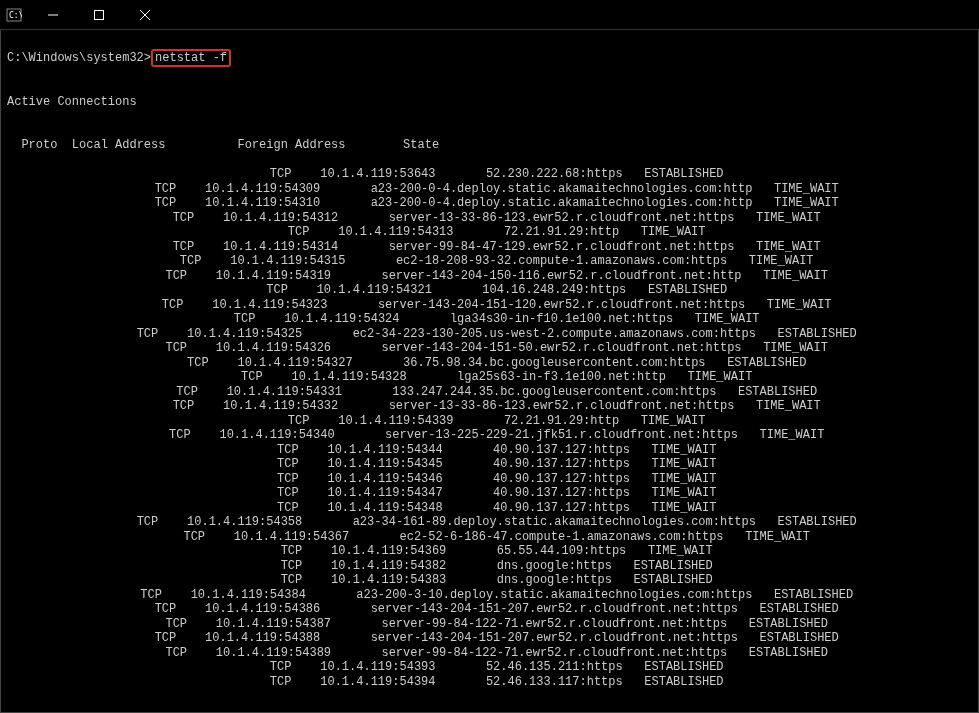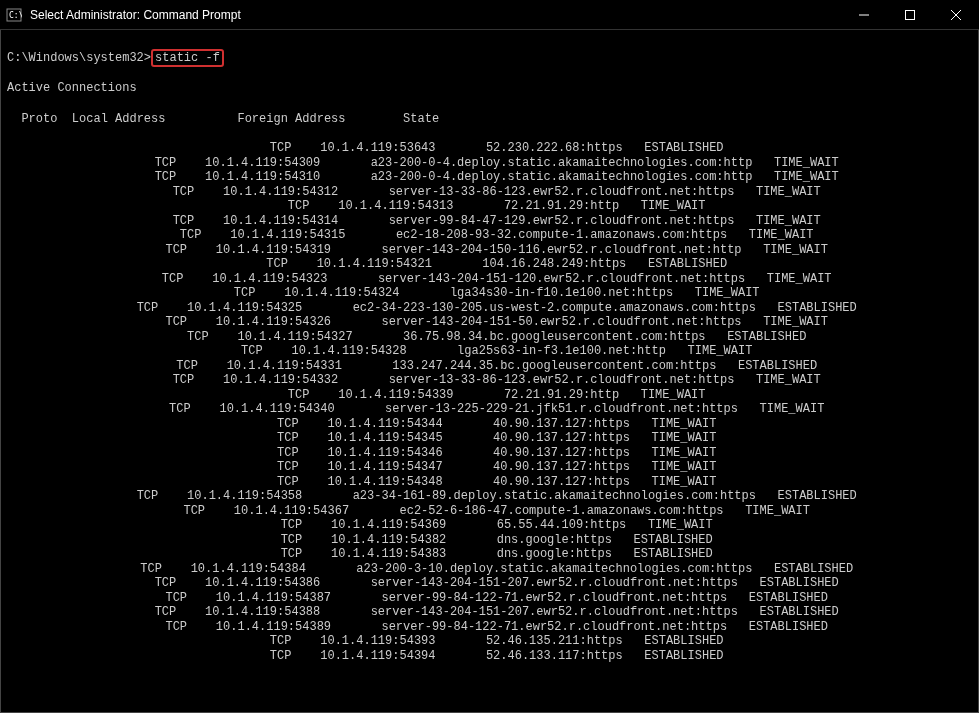--- a/index.html
+++ b/index.html
@@ -57,35 +57,34 @@
       border-top: none;
     }
     .prompt-line { display: block; }
     .cmd-highlight {
       border: 2px solid #d03030;
       border-radius: 3px;
       padding: 0 2px;
       display: inline-block;
       line-height: 14px;
     }
-    .active-header { display: block; }
-    .col-header { margin-top: 2px; display: block; }
+    .active-header { margin-top: 14px; display: block; }
+    .col-header { margin-top: 14px; display: block; }
     .conn-row { display: block; text-align: center; }
   </style>
 </head>
 <body>
 
 <div class="titlebar">
   <span class="titlebar-icon">
     <svg width="16" height="16" viewBox="0 0 16 16">
         <rect x="1" y="2" width="14" height="12" fill="#000" stroke="#888" stroke-width="1"></rect>
         <text x="3" y="11" font-size="8" fill="#fff" font-family="monospace">C:\</text>
       </svg>
   </span>
-  <span class="titlebar-title">Select Administrator: Command Prompt</span>
   <div class="titlebar-controls">
     <div class="titlebar-btn">
       <svg width="10" height="10" viewBox="0 0 10 10">
           <line x1="0" y1="5" x2="10" y2="5" stroke="#fff" stroke-width="1"></line>
         </svg>
     </div>
     <div class="titlebar-btn">
       <svg width="10" height="10" viewBox="0 0 10 10">
           <rect x="0.5" y="0.5" width="9" height="9" fill="none" stroke="#fff" stroke-width="1"></rect>
         </svg>
@@ -93,17 +92,17 @@
     <div class="titlebar-btn close">
       <svg width="10" height="10" viewBox="0 0 10 10">
           <line x1="0" y1="0" x2="10" y2="10" stroke="#fff" stroke-width="1"></line>
           <line x1="10" y1="0" x2="0" y2="10" stroke="#fff" stroke-width="1"></line>
         </svg>
     </div>
   </div>
 </div>
 
 <div class="terminal">
-<span class="prompt-line"><span>C:\Windows\system32&gt;</span><span class="cmd-highlight">static -f</span></span>
+<span class="prompt-line"><span>C:\Windows\system32&gt;</span><span class="cmd-highlight">netstat -f</span></span>
 <span class="active-header">Active Connections</span>
 <span class="col-header">  <span>Proto</span>  <span>Local Address</span>          <span>Foreign Address</span>        <span>State</span></span>
 <div id="conn-list"><span class="conn-row">  TCP    10.1.4.119:53643       52.230.222.68:https   ESTABLISHED</span><span class="conn-row">  TCP    10.1.4.119:54309       a23-200-0-4.deploy.static.akamaitechnologies.com:http   TIME_WAIT</span><span class="conn-row">  TCP    10.1.4.119:54310       a23-200-0-4.deploy.static.akamaitechnologies.com:http   TIME_WAIT</span><span class="conn-row">  TCP    10.1.4.119:54312       server-13-33-86-123.ewr52.r.cloudfront.net:https   TIME_WAIT</span><span class="conn-row">  TCP    10.1.4.119:54313       72.21.91.29:http   TIME_WAIT</span><span class="conn-row">  TCP    10.1.4.119:54314       server-99-84-47-129.ewr52.r.cloudfront.net:https   TIME_WAIT</span><span class="conn-row">  TCP    10.1.4.119:54315       ec2-18-208-93-32.compute-1.amazonaws.com:https   TIME_WAIT</span><span class="conn-row">  TCP    10.1.4.119:54319       server-143-204-150-116.ewr52.r.cloudfront.net:http   TIME_WAIT</span><span class="conn-row">  TCP    10.1.4.119:54321       104.16.248.249:https   ESTABLISHED</span><span class="conn-row">  TCP    10.1.4.119:54323       server-143-204-151-120.ewr52.r.cloudfront.net:https   TIME_WAIT</span><span class="conn-row">  TCP    10.1.4.119:54324       lga34s30-in-f10.1e100.net:https   TIME_WAIT</span><span class="conn-row">  TCP    10.1.4.119:54325       ec2-34-223-130-205.us-west-2.compute.amazonaws.com:https   ESTABLISHED</span><span class="conn-row">  TCP    10.1.4.119:54326       server-143-204-151-50.ewr52.r.cloudfront.net:https   TIME_WAIT</span><span class="conn-row">  TCP    10.1.4.119:54327       36.75.98.34.bc.googleusercontent.com:https   ESTABLISHED</span><span class="conn-row">  TCP    10.1.4.119:54328       lga25s63-in-f3.1e100.net:http   TIME_WAIT</span><span class="conn-row">  TCP    10.1.4.119:54331       133.247.244.35.bc.googleusercontent.com:https   ESTABLISHED</span><span class="conn-row">  TCP    10.1.4.119:54332       server-13-33-86-123.ewr52.r.cloudfront.net:https   TIME_WAIT</span><span class="conn-row">  TCP    10.1.4.119:54339       72.21.91.29:http   TIME_WAIT</span><span class="conn-row">  TCP    10.1.4.119:54340       server-13-225-229-21.jfk51.r.cloudfront.net:https   TIME_WAIT</span><span class="conn-row">  TCP    10.1.4.119:54344       40.90.137.127:https   TIME_WAIT</span><span class="conn-row">  TCP    10.1.4.119:54345       40.90.137.127:https   TIME_WAIT</span><span class="conn-row">  TCP    10.1.4.119:54346       40.90.137.127:https   TIME_WAIT</span><span class="conn-row">  TCP    10.1.4.119:54347       40.90.137.127:https   TIME_WAIT</span><span class="conn-row">  TCP    10.1.4.119:54348       40.90.137.127:https   TIME_WAIT</span><span class="conn-row">  TCP    10.1.4.119:54358       a23-34-161-89.deploy.static.akamaitechnologies.com:https   ESTABLISHED</span><span class="conn-row">  TCP    10.1.4.119:54367       ec2-52-6-186-47.compute-1.amazonaws.com:https   TIME_WAIT</span><span class="conn-row">  TCP    10.1.4.119:54369       65.55.44.109:https   TIME_WAIT</span><span class="conn-row">  TCP    10.1.4.119:54382       dns.google:https   ESTABLISHED</span><span class="conn-row">  TCP    10.1.4.119:54383       dns.google:https   ESTABLISHED</span><span class="conn-row">  TCP    10.1.4.119:54384       a23-200-3-10.deploy.static.akamaitechnologies.com:https   ESTABLISHED</span><span class="conn-row">  TCP    10.1.4.119:54386       server-143-204-151-207.ewr52.r.cloudfront.net:https   ESTABLISHED</span><span class="conn-row">  TCP    10.1.4.119:54387       server-99-84-122-71.ewr52.r.cloudfront.net:https   ESTABLISHED</span><span class="conn-row">  TCP    10.1.4.119:54388       server-143-204-151-207.ewr52.r.cloudfront.net:https   ESTABLISHED</span><span class="conn-row">  TCP    10.1.4.119:54389       server-99-84-122-71.ewr52.r.cloudfront.net:https   ESTABLISHED</span><span class="conn-row">  TCP    10.1.4.119:54393       52.46.135.211:https   ESTABLISHED</span><span class="conn-row">  TCP    10.1.4.119:54394       52.46.133.117:https   ESTABLISHED</span></div>
 </div>
 
 </body></html>

